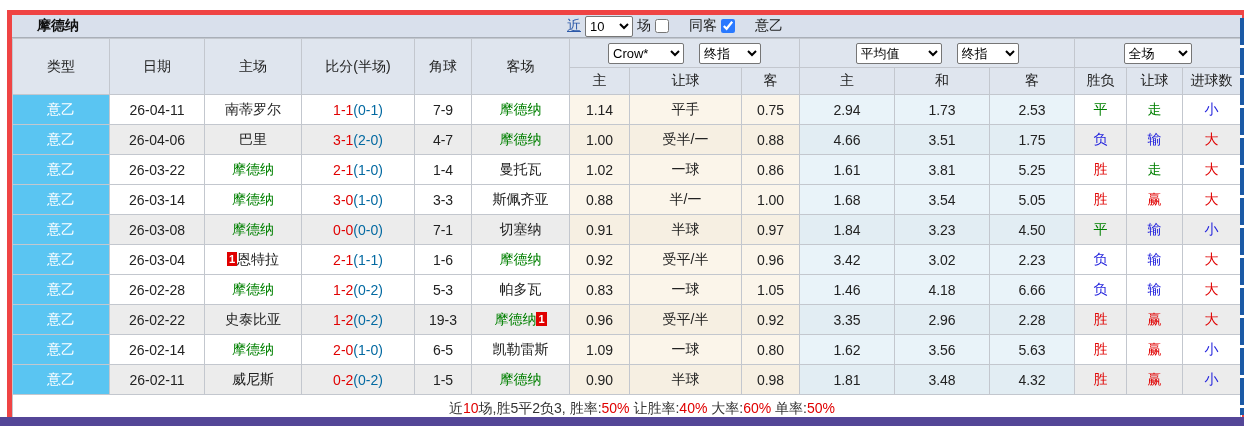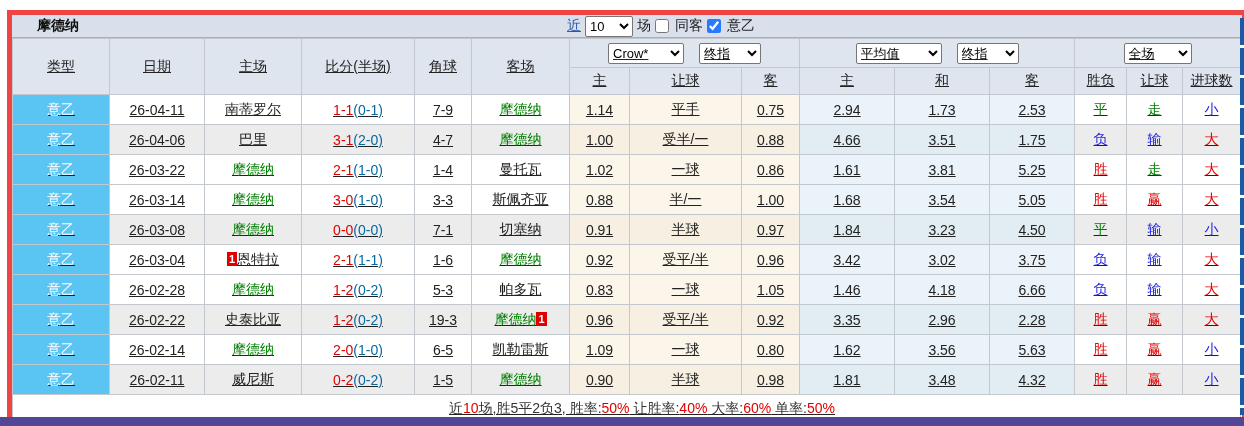--- a/index.html
+++ b/index.html
@@ -5,27 +5,27 @@
   html,body{margin:0;padding:0;background:#fff;}
   .wrap{position:relative;width:1244px;height:426px;background:#fff;
         font-family:"Liberation Sans","DejaVu Sans",sans-serif;font-size:14px;color:#222;overflow:hidden;}
   .panel{position:absolute;left:7px;top:10px;width:1230px;border:5px solid #ef4444;background:#fff;}
   
   .titlebar{height:22px;background:#d9e0ec;border-bottom:1px solid #a9afb8;position:relative;
             display:flex;align-items:center;}
   .title{font-weight:bold;margin-left:25px;color:#111;}
   .toolbar{position:absolute;left:555px;top:0;height:22px;display:flex;align-items:center;gap:4px;}
   .toolbar a.near{color:#2b58a8;text-decoration:underline;cursor:pointer;}
-  .toolbar label{display:flex;align-items:center;gap:6px;cursor:pointer;}
+  .toolbar label{display:flex;align-items:center;gap:20px;cursor:pointer;}
   .toolbar input[type=checkbox]{width:14px;height:14px;margin:0;accent-color:#2979ff;}
   select{font-family:inherit;font-size:13px;height:21px;border:1px solid #767676;background:#fff;border-radius:2px;}
   .sel-count{width:48px;}
   .sel-a1{width:76px;}.sel-a2{width:62px;}.sel-e1{width:86px;}.sel-e2{width:62px;}.sel-r1{width:68px;}
   
-  table{border-collapse:collapse;table-layout:fixed;width:1229px;text-decoration:underline;}
+  table{border-collapse:collapse;table-layout:fixed;width:1229px;}
   th,td{border:1px solid #c3c7ce;text-align:center;padding:0;overflow:hidden;white-space:nowrap;}
   thead th{background:#dfe5ee;font-weight:normal;color:#222;}
   thead tr.hr1 th{height:28px;}
   thead tr.hr2 th{height:26px;}
   .selgroup{display:flex;justify-content:center;align-items:center;gap:15px;}
   tbody td{height:29px;}
   tbody tr td{background:#fff;}
   tbody tr.shade td{background:#ececec;}
   td.c-league{background:#5ac5f2 !important;color:#fff;}
   td.c-asian{background:#fbf5ea !important;}
@@ -229,21 +229,21 @@
             <td>26-03-04</td>
             <td><span class="badge">1</span><span>恩特拉</span></td>
             <td><span class="ft">2-1</span><span class="ht">(1-1)</span></td>
             <td>1-6</td>
             <td><span class="green">摩德纳</span></td>
             <td class="c-asian">0.92</td>
             <td class="c-asian">受平/半</td>
             <td class="c-asian">0.96</td>
             <td class="c-euro">3.42</td>
             <td class="c-euro">3.02</td>
-            <td class="c-euro">3.75</td>
+            <td class="c-euro">2.23</td>
             <td class="blue">负</td>
             <td class="blue">输</td>
             <td class="red">大</td>
           </tr>
           <tr>
             <td class="c-league">意乙</td>
             <td>26-02-28</td>
             <td><span class="green">摩德纳</span></td>
             <td><span class="ft">1-2</span><span class="ht">(0-2)</span></td>
             <td>5-3</td>

